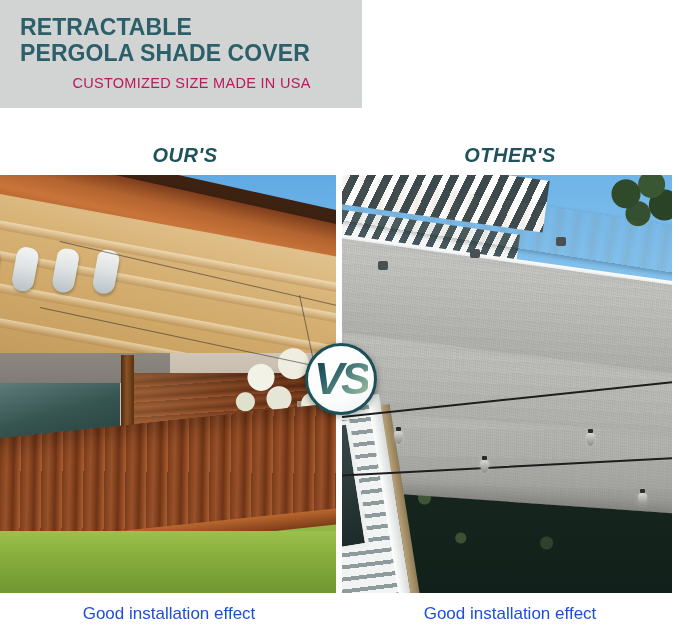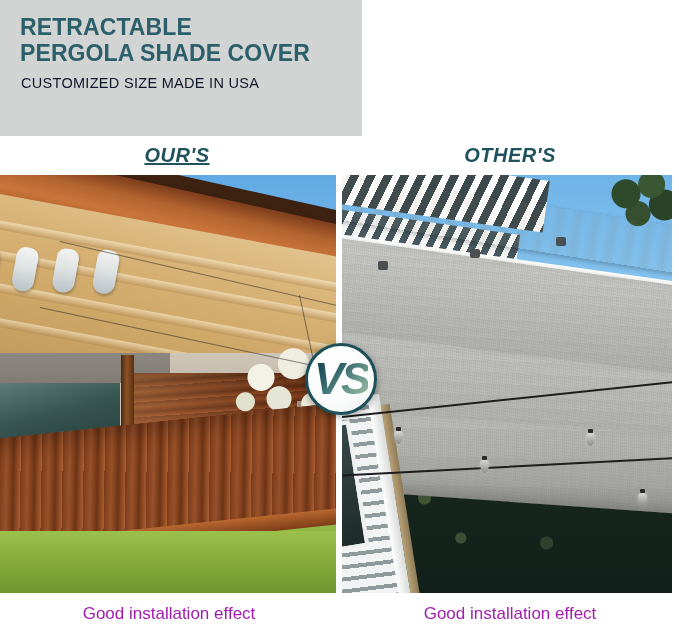--- a/index.html
+++ b/index.html
@@ -14,54 +14,55 @@
     overflow: hidden;
     font-family: "Liberation Sans", sans-serif;
   }
 
   
   #header-banner {
     position: absolute;
     left: 0;
     top: 0;
     width: 362px;
-    height: 136px;
+    height: 108px;
     background: #d2d3d3;
     box-sizing: border-box;
     padding: 14px 0 0 20px;
   }
   #header-title {
     color: #2b5f69;
     font-size: 23px;
     font-weight: bold;
     line-height: 1.14;
     letter-spacing: 0.1px;
     white-space: pre-line;
     margin: 0;
   }
   #header-subtitle {
-    color: #0f172a;
+    color: #be185d;
     font-size: 14.5px;
     font-weight: normal;
     letter-spacing: 0.3px;
     margin: 9px 0 0 1px;
+    text-align: center;
   }
 
   
   .col-label {
     position: absolute;
     top: 144px;
     font-size: 20px;
     font-weight: bold;
     font-style: italic;
     color: #20525c;
     letter-spacing: 0.5px;
     text-align: center;
   }
-  #label-ours   { left: 8px;   width: 338px; text-decoration: underline; }
+  #label-ours   { left: 16px;   width: 338px; }
   #label-others { left: 341px; width: 338px; }
 
   
   .photo {
     position: absolute;
     top: 175px;
     height: 418px;
     overflow: hidden;
     background: #9fb8cf;
   }
@@ -393,21 +394,21 @@
     -webkit-text-fill-color: transparent;
     transform: translateY(-1px);
     user-select: none;
   }
 
   
   .caption {
     position: absolute;
     top: 604px;
     font-size: 17px;
-    color: #a21caf;
+    color: #1d4ed8;
     text-align: center;
   }
   #caption-left  { left: 0px;   width: 338px; }
   #caption-right { left: 341px; width: 338px; }
 </style>
 </head>
 <body>
 
 <div id="header-banner">
   <div id="header-title">RETRACTABLE

